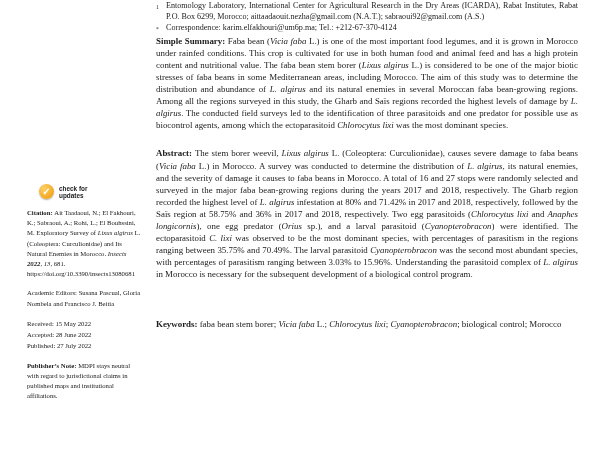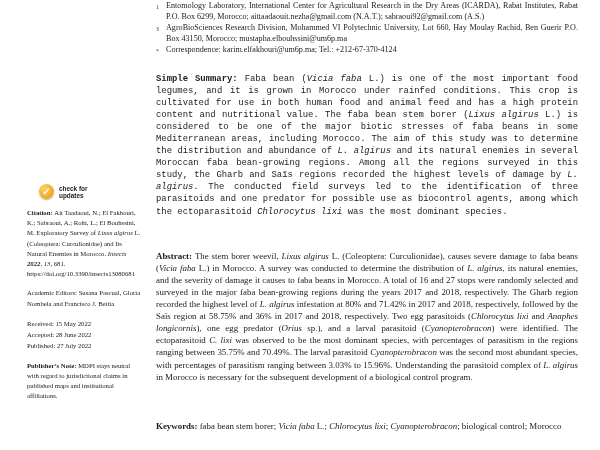--- a/index.html
+++ b/index.html
@@ -20,22 +20,22 @@
   .badge-text{font-family:"Liberation Sans", sans-serif;font-weight:bold;font-size:6.4px;line-height:7px;color:#1b1b1b;}
   .side-block{font-size:6.7px;line-height:10.2px;margin-bottom:9px;}
   .side-line{font-size:6.7px;line-height:11.3px;}
   .dates{margin-bottom:9px;}
   
   .content{position:absolute;left:156px;top:1px;width:422px;}
   .aff-item{display:flex;font-size:8.1px;line-height:10.9px;}
   .aff-marker{width:10px;flex-shrink:0;font-size:5.6px;padding-top:1px;}
   .aff-text{flex:1;text-align:justify;}
   .para{font-size:8.9px;line-height:12.1px;text-align:justify;}
-  .simple-summary{margin-top:16px;font-family:Liberation Mono, monospace;}
-  .abstract{margin-top:32px;}
+  .simple-summary{margin-top:0;}
+  .abstract{margin-top:16px;}
   .keywords{margin-top:37px;}
   .f-b{font-weight:bold;}
   .f-i{font-style:italic;}
 </style>
 </head>
 <body>
 
 <div class="page">
 
   <aside class="sidebar">
@@ -65,24 +65,20 @@
   </aside>
 
   <main class="content">
 
     <div>
       <div class="aff-item">
         <span class="aff-marker">1</span>
         <span class="aff-text">Entomology Laboratory, International Center for Agricultural Research in the Dry Areas (ICARDA), Rabat Institutes, Rabat P.O. Box 6299, Morocco; aittaadaouit.nezha@gmail.com (N.A.T.); sabraoui92@gmail.com (A.S.)</span>
       </div>
       <div class="aff-item">
-        <span class="aff-marker">3</span>
-        <span class="aff-text">AgroBioSciences Research Division, Mohammed VI Polytechnic University, Lot 660, Hay Moulay Rachid, Ben Guerir P.O. Box 43150, Morocco; mustapha.elbouhssini@um6p.ma</span>
-      </div>
-      <div class="aff-item">
         <span class="aff-marker">*</span>
         <span class="aff-text">Correspondence: karim.elfakhouri@um6p.ma; Tel.: +212-67-370-4124</span>
       </div>
     </div>
 
     <p class="para simple-summary"><span class="f-b">Simple Summary: </span><span>Faba bean (</span><span class="f-i">Vicia faba</span><span> L.) is one of the most important food legumes, and it is grown in Morocco under rainfed conditions. This crop is cultivated for use in both human food and animal feed and has a high protein content and nutritional value. The faba bean stem borer (</span><span class="f-i">Lixus algirus</span><span> L.) is considered to be one of the major biotic stresses of faba beans in some Mediterranean areas, including Morocco. The aim of this study was to determine the distribution and abundance of </span><span class="f-i">L. algirus</span><span> and its natural enemies in several Moroccan faba bean-growing regions. Among all the regions surveyed in this study, the Gharb and Saïs regions recorded the highest levels of damage by </span><span class="f-i">L. algirus</span><span>. The conducted field surveys led to the identification of three parasitoids and one predator for possible use as biocontrol agents, among which the ectoparasitoid </span><span class="f-i">Chlorocytus lixi</span><span> was the most dominant species.</span></p>
 
     <p class="para abstract"><span class="f-b">Abstract: </span><span>The stem borer weevil, </span><span class="f-i">Lixus algirus</span><span> L. (Coleoptera: Curculionidae), causes severe damage to faba beans (</span><span class="f-i">Vicia faba</span><span> L.) in Morocco. A survey was conducted to determine the distribution of </span><span class="f-i">L. algirus</span><span>, its natural enemies, and the severity of damage it causes to faba beans in Morocco. A total of 16 and 27 stops were randomly selected and surveyed in the major faba bean-growing regions during the years 2017 and 2018, respectively. The Gharb region recorded the highest level of </span><span class="f-i">L. algirus</span><span> infestation at 80% and 71.42% in 2017 and 2018, respectively, followed by the Saïs region at 58.75% and 36% in 2017 and 2018, respectively. Two egg parasitoids (</span><span class="f-i">Chlorocytus lixi</span><span> and </span><span class="f-i">Anaphes longicornis</span><span>), one egg predator (</span><span class="f-i">Orius</span><span> sp.), and a larval parasitoid (</span><span class="f-i">Cyanopterobracon</span><span>) were identified. The ectoparasitoid </span><span class="f-i">C. lixi</span><span> was observed to be the most dominant species, with percentages of parasitism in the regions ranging between 35.75% and 70.49%. The larval parasitoid </span><span class="f-i">Cyanopterobracon</span><span> was the second most abundant species, with percentages of parasitism ranging between 3.03% to 15.96%. Understanding the parasitoid complex of </span><span class="f-i">L. algirus</span><span> in Morocco is necessary for the subsequent development of a biological control program.</span></p>
 
     <p class="para keywords"><span class="f-b">Keywords: </span><span>faba bean stem borer; </span><span class="f-i">Vicia faba</span><span> L.; </span><span class="f-i">Chlorocytus lixi</span><span>; </span><span class="f-i">Cyanopterobracon</span><span>; biological control; Morocco</span></p>

